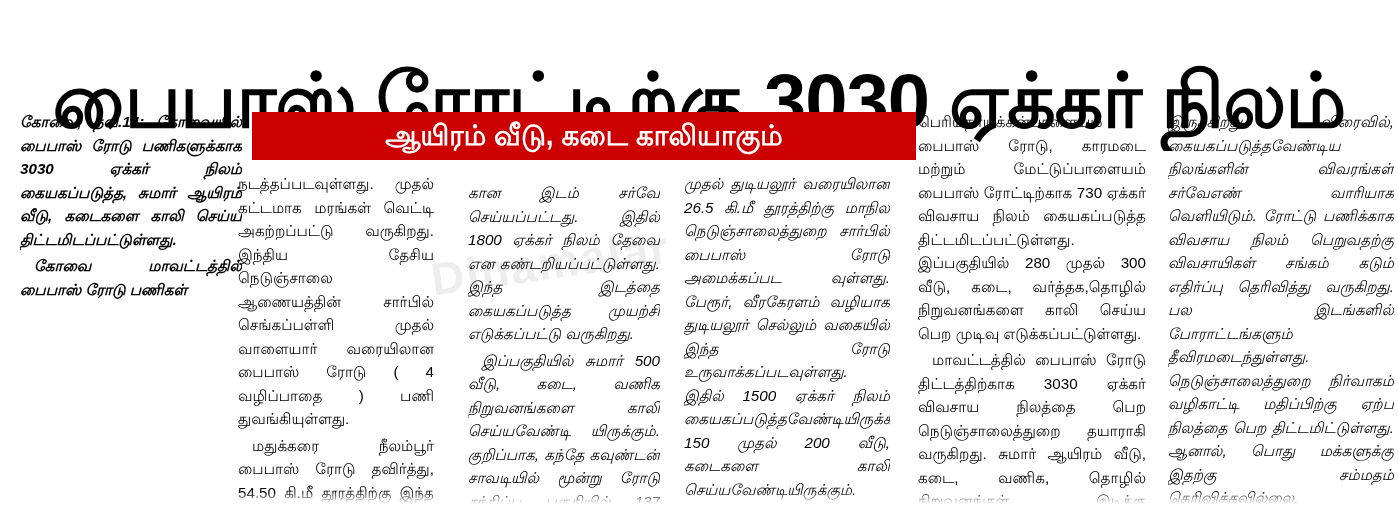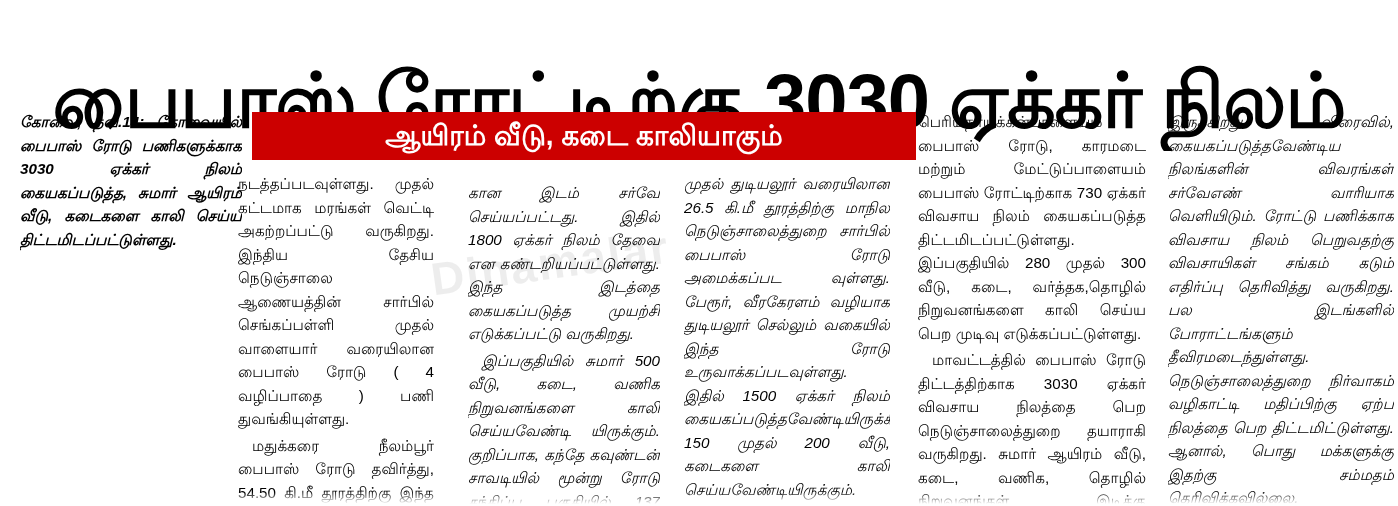--- a/index.html
+++ b/index.html
@@ -136,20 +136,21 @@
   <h1 class="headline">பைபாஸ் ரோட்டிற்கு 3030 ஏக்கர் நிலம்</h1>
 
   <div class="banner">
     <span class="banner-text">ஆயிரம் வீடு, கடை காலியாகும்</span>
   </div>
 
   <div class="watermark">Dinamalar</div>
 
   <div class="col col1">
     <p class="first">கோவை, நவ.14: கோவையில் பைபாஸ் ரோடு பணிகளுக்காக 3030 ஏக்கர் நிலம் கையகப்படுத்த, சுமார் ஆயிரம் வீடு, கடைகளை காலி செய்ய திட்டமிடப்பட்டுள்ளது.</p>
+    <p>கோவை மாவட்டத்தில் பைபாஸ் ரோடு பணிகள்</p>
   </div>
 
   <div class="col col2">
     <p class="first">நடத்தப்படவுள்ளது. முதல் கட்டமாக மரங்கள் வெட்டி அகற்றப்பட்டு வருகிறது. இந்திய தேசிய நெடுஞ்சாலை ஆணையத்தின் சார்பில் செங்கப்பள்ளி முதல் வாளையார் வரையிலான பைபாஸ் ரோடு ( 4 வழிப்பாதை ) பணி துவங்கியுள்ளது.</p>
     <p>மதுக்கரை நீலம்பூர் பைபாஸ் ரோடு தவிர்த்து, 54.50 கி.மீ தூரத்திற்கு இந்த பைபாஸ் ரோடு அமைக்கப்படுகிறது. முதல் கட்டமாக செங்கப்பள்ளி முதல் வாளையார் வரையிலான ரோடு பணிக்</p>
   </div>
 
   <div class="col col3">
     <p class="first">கான இடம் சர்வே செய்யப்பட்டது. இதில் 1800 ஏக்கர் நிலம் தேவை என கண்டறியப்பட்டுள்ளது. இந்த இடத்தை கையகப்படுத்த முயற்சி எடுக்கப்பட்டு வருகிறது.</p>
     <p>இப்பகுதியில் சுமார் 500 வீடு, கடை, வணிக நிறுவனங்களை காலி செய்யவேண்டி யிருக்கும். குறிப்பாக, கந்தே கவுண்டன் சாவடியில் மூன்று ரோடு சந்திப்பு பகுதியில் 137 கடை, வீடுகளை காலி செய்யநெடுஞ்சாலை ஆணையம் திட்டமிட்டுள்ளது.</p>

